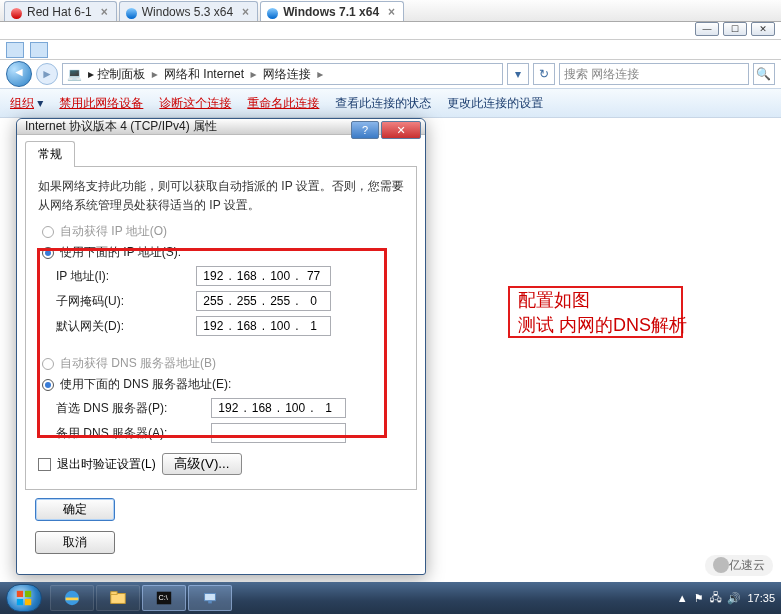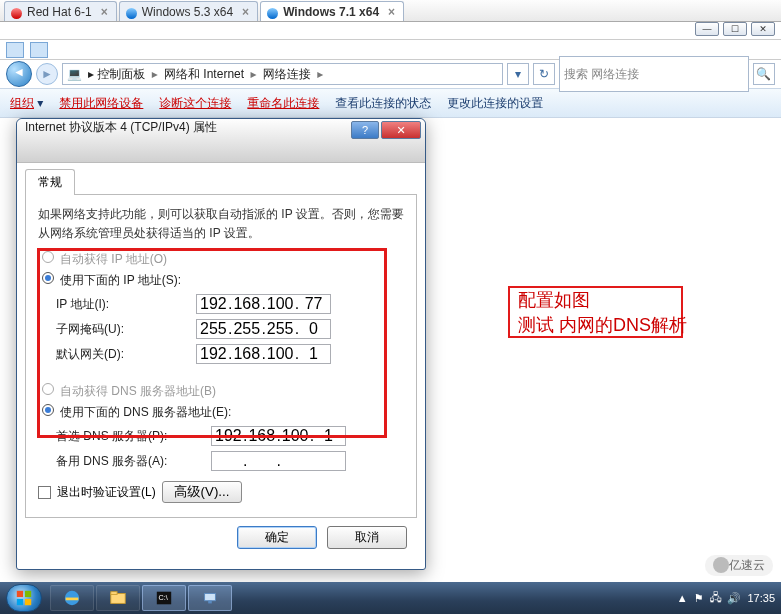--- a/index.html
+++ b/index.html
@@ -24,62 +24,62 @@
 .icon-row .ic { width:18px; height:16px; background:#cde3f8; border:1px solid #7aa7d6; }
 
 
 .addr-row { height:28px; display:flex; align-items:center; gap:4px; padding:3px 6px; background:#fff; }
 .nav-btn { width:24px; height:22px; border:1px solid #aac3e0; border-radius:3px; background:linear-gradient(#f4f9ff,#dceaf9); text-align:center; line-height:20px; color:#3b6aa0; }
 .nav-btn.back { width:26px; height:26px; border-radius:50%; background:radial-gradient(circle at 30% 30%, #b7e1ff, #2a80c6); color:#fff; border:1px solid #2a6aa6; }
 .nav-btn.fwd { width:22px; height:22px; border-radius:50%; background:#e1edfb; border:1px solid #9cbde0; color:#7a9bc0; }
 .addr-box { flex:1; display:flex; align-items:center; border:1px solid #a9b9ce; height:22px; padding:0 4px; gap:6px; background:#fff; }
 .crumb { color:#222; }
 .crumb .sep { color:#777; margin:0 3px; }
-.search-box { width:190px; height:36px; border:1px solid #a9b9ce; display:flex; align-items:center; padding:0 4px; color:#888; background:#fff; }
+.search-box { width:190px; height:22px; border:1px solid #a9b9ce; display:flex; align-items:center; padding:0 4px; color:#888; background:#fff; }
 .refresh-btn, .srch-ic { width:22px; height:22px; border:1px solid #a9b9ce; display:flex; align-items:center; justify-content:center; color:#3b6aa0; background:#fff; }
 
 
 .exp-menu { height:30px; background:linear-gradient(#f5fafe,#dbeaf8); border-top:1px solid #c8d6e6; border-bottom:1px solid #c8d6e6; display:flex; align-items:center; gap:16px; padding-left:10px; color:#1a3c6e; }
 .exp-menu span.red { color:#c00; text-decoration:underline; }
 
 
 .dialog { position:absolute; left:16px; top:118px; width:410px; background:#fff; border:1px solid #365a86; border-radius:6px 6px 3px 3px; box-shadow:0 4px 18px rgba(0,0,0,.35); }
-.dlg-title { height:44px; background:linear-gradient(#fefefe 0%, #e7e7e7 50%, #d0d0d0 100%); border-bottom:1px solid #bbb; border-radius:6px 6px 0 0; display:flex; align-items:flex-start; padding:0 8px; color:#222; position:relative; }
+.dlg-title { height:16px; background:linear-gradient(#fefefe 0%, #e7e7e7 50%, #d0d0d0 100%); border-bottom:1px solid #bbb; border-radius:6px 6px 0 0; display:flex; align-items:center; padding:0 8px; color:#222; position:relative; }
 .dlg-tbtns { position:absolute; right:4px; top:2px; display:flex; gap:2px; }
 .dlg-tbtn { width:28px; height:18px; border:1px solid #5a7aa0; border-radius:2px; display:flex; align-items:center; justify-content:center; font-size:11px; color:#fff; }
 .dlg-tbtn.help { background:linear-gradient(#8ab6ea,#3c7bc6); }
 .dlg-tbtn.close { background:linear-gradient(#f08080,#c83030); width:40px; }
 .dlg-body { padding:6px 8px 10px; }
 .tab-strip { border-bottom:1px solid #bbb; display:flex; }
 .tab-strip .t { padding:4px 12px; border:1px solid #bbb; border-bottom:none; background:#fff; border-radius:3px 3px 0 0; margin-bottom:-1px; }
 .dlg-inner { border:1px solid #bbb; border-top:none; padding:10px 12px 14px; }
 .hint { color:#333; line-height:1.6; margin-bottom:8px; }
 
-.opt-row { display:flex; gap:6px; margin:4px 0 2px 4px; color:#222; }
+.opt-row { display:flex; align-items:center; gap:6px; margin:4px 0 2px 4px; color:#222; }
 .radio { width:12px; height:12px; border:1px solid #555; border-radius:50%; background:#fff; display:inline-flex; align-items:center; justify-content:center; flex:none; }
 .radio.sel::after { content:""; width:6px; height:6px; border-radius:50%; background:#3a7cd6; }
 .radio.dis { border-color:#aaa; }
 .opt-row.dis { color:#9a9a9a; }
 
 .field-row { display:flex; align-items:center; margin:5px 0; padding-left:18px; }
 .field-row label { width:140px; color:#222; }
 .field-row.alt label { width:155px; }
-.ip-input { width:135px; height:20px; border:1px solid #abadb3; display:flex; align-items:center; justify-content:space-around; padding:0 2px; background:#fff; font-family:monospace; font-size:16px; }
+.ip-input { width:135px; height:20px; border:1px solid #abadb3; display:flex; align-items:center; justify-content:space-around; padding:0 2px; background:#fff; font-family:monospace; font-size:12px; }
 .ip-input span { width:28px; text-align:center; }
 .ip-input .d { width:4px; text-align:center; }
 
 .red-box { position:absolute; border:3px solid #e21a1a; pointer-events:none; }
 #rb-main { left:37px; top:248px; width:350px; height:190px; }
 #rb-note { left:508px; top:286px; width:175px; height:52px; border-width:2px; }
 .note-txt { position:absolute; left:518px; top:288px; color:#c00; font-weight:normal; font-size:18px; line-height:1.4; font-family:"SimSun","Microsoft YaHei"; }
 
 .chk-row { display:flex; align-items:center; gap:6px; margin-top:10px; }
 .chk { width:13px; height:13px; border:1px solid #777; background:#fff; }
 .adv-btn { float:right; width:80px; height:22px; border:1px solid #8a8a8a; background:linear-gradient(#fefefe,#e3e3e3); border-radius:3px; }
-.dlg-buttons { display:flex; justify-content:flex-end; gap:10px; padding:8px 10px 10px; }
+.dlg-buttons { display:flex; justify-content:flex-end; gap:10px; padding:8px 10px 10px;flex-direction:column; }
 .btn { width:80px; height:23px; border:1px solid #777; background:linear-gradient(#fefefe,#e3e3e3); border-radius:3px; text-align:center; line-height:21px; }
 .btn.default { border:1px solid #3c7bc6; box-shadow:0 0 0 1px #aed1f6 inset; }
 
 
 .taskbar { position:absolute; left:0; bottom:0; right:0; height:32px; background:linear-gradient(#4b6a8f,#2a3f5a 60%, #22344a); display:flex; align-items:center; padding:0 6px; }
 .start { width:36px; height:28px; border-radius:14px; background:radial-gradient(circle at 40% 40%, #bfe6ff, #2a80c6 60%, #0d4f88); border:1px solid #1a4a7a; margin-right:8px; display:flex; align-items:center; justify-content:center; }
 .start svg { width:18px; height:18px; }
 .tb-btn { width:44px; height:26px; margin-right:2px; border:1px solid rgba(255,255,255,.12); border-radius:2px; display:flex; align-items:center; justify-content:center; background:rgba(255,255,255,.05); }
 .tb-btn.active { background:rgba(180,210,255,.25); border-color:rgba(180,210,255,.5); }
 .tb-ic { width:20px; height:18px; }

